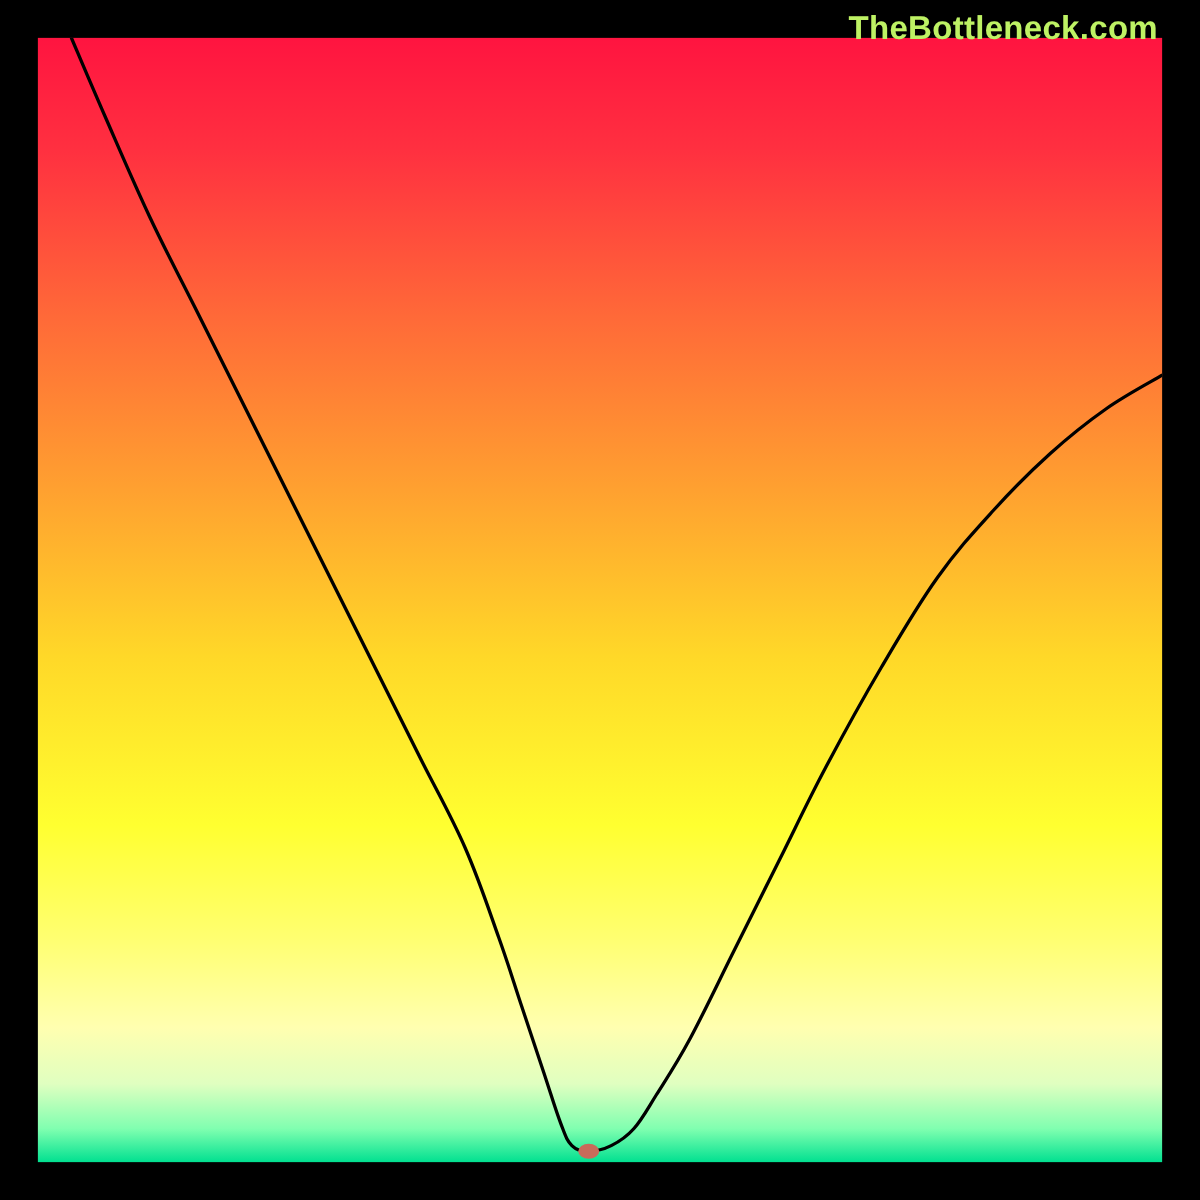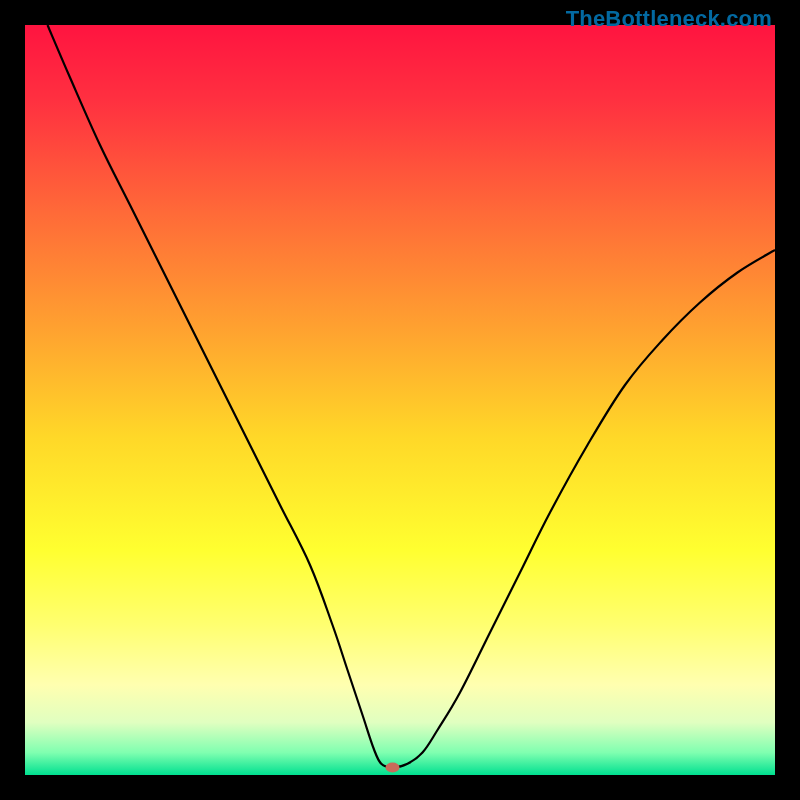--- a/index.html
+++ b/index.html
@@ -16,21 +16,21 @@
     left: 25px;
     top: 25px;
     width: 750px;
     height: 750px;
     overflow: hidden;
   }
   .watermark {
     position: absolute;
     top: 6px;
     right: 28px;
-    color: #0369a1;
+    color: #bef264;
     font-size: 22px;
     font-weight: bold;
     z-index: 10;
     letter-spacing: 0.2px;
   }
   svg {
     display: block;
   }
 </style>
 </head>

